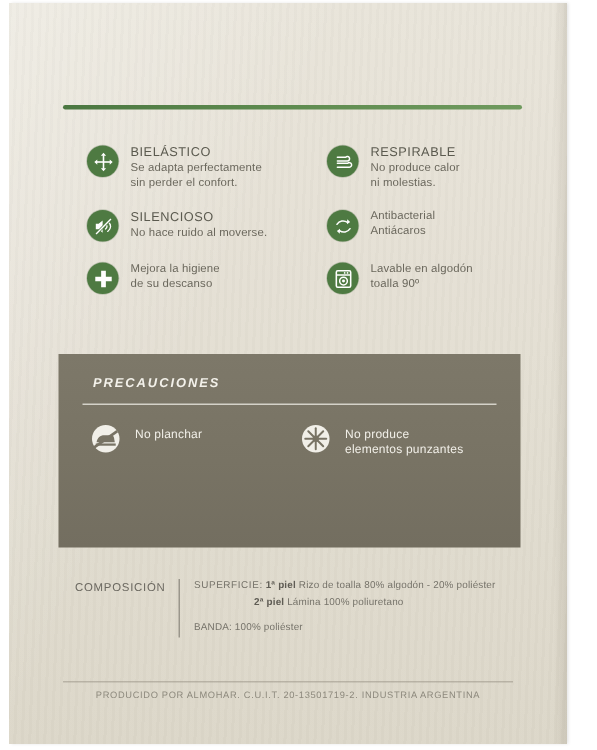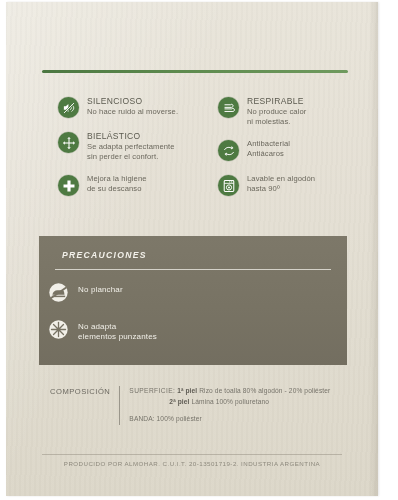--- a/index.html
+++ b/index.html
@@ -127,26 +127,25 @@
   #precautions-divider {
     position: absolute;
     left: 16px;
     top: 33px;
     width: 276px;
     height: 1px;
     background: rgba(243,241,234,0.75);
   }
   #precautions-grid {
     position: absolute;
-    left: 4px;
+    left: 16px;
     top: 46px;
     width: 280px;
     display: flex;
     flex-wrap: wrap;
-    flex-direction: column;
   }
   .prec-item {
     width: 50%;
     display: flex;
     align-items: flex-start;
     margin-bottom: 16px;
     box-sizing: border-box;
   }
   .prec-icon {
     flex: 0 0 auto;
@@ -231,54 +230,54 @@
   <div id="top-rule"></div>
 
   <div id="features">
 
     <div class="feature-col left">
 
       <div class="feature-row">
         <span class="badge">
           <svg width="14" height="14" viewBox="0 0 24 24">
             <g fill="#ffffff">
+              <path d="M12 1.5l3 3.4h-6zM12 22.5l-3-3.4h6zM1.5 12l3.4-3v6zM22.5 12l-3.4 3v-6z"></path>
+              <rect x="11.1" y="4.3" width="1.8" height="15.4"></rect>
+              <rect x="4.3" y="11.1" width="15.4" height="1.8"></rect>
+            </g>
+          </svg>
+        </span>
+        <div class="feature-text">
+          <div class="feature-title caps">BIELÁSTICO</div>
+          <div class="feature-desc">Se adapta perfectamente</div>
+          <div class="feature-desc">sin perder el confort.</div>
+        </div>
+      </div>
+
+      <div class="feature-row">
+        <span class="badge">
+          <svg width="14" height="14" viewBox="0 0 24 24">
+            <g fill="#ffffff">
               <path d="M11 5L6.4 8.8H3.2v6.4h3.2L11 19z"></path>
               <path d="M14.3 9.2c1.2 1 1.7 2 1.7 2.8s-.5 1.8-1.7 2.8" fill="none" stroke="#ffffff" stroke-width="1.5" stroke-linecap="round"></path>
               <path d="M16.8 6.4c2.3 1.8 3.3 3.6 3.3 5.6s-1 3.8-3.3 5.6" fill="none" stroke="#ffffff" stroke-width="1.5" stroke-linecap="round"></path>
             </g>
             <line x1="3.5" y1="20.5" x2="20.5" y2="3.5" stroke="#4e7a42" stroke-width="3.2"></line>
             <line x1="3.5" y1="20.5" x2="20.5" y2="3.5" stroke="#ffffff" stroke-width="1.6"></line>
           </svg>
         </span>
         <div class="feature-text">
           <div class="feature-title caps">SILENCIOSO</div>
           <div class="feature-desc">No hace ruido al moverse.</div>
         </div>
       </div>
 
       <div class="feature-row">
         <span class="badge">
           <svg width="14" height="14" viewBox="0 0 24 24">
-            <g fill="#ffffff">
-              <path d="M12 1.5l3 3.4h-6zM12 22.5l-3-3.4h6zM1.5 12l3.4-3v6zM22.5 12l-3.4 3v-6z"></path>
-              <rect x="11.1" y="4.3" width="1.8" height="15.4"></rect>
-              <rect x="4.3" y="11.1" width="15.4" height="1.8"></rect>
-            </g>
-          </svg>
-        </span>
-        <div class="feature-text">
-          <div class="feature-title caps">BIELÁSTICO</div>
-          <div class="feature-desc">Se adapta perfectamente</div>
-          <div class="feature-desc">sin perder el confort.</div>
-        </div>
-      </div>
-
-      <div class="feature-row">
-        <span class="badge">
-          <svg width="14" height="14" viewBox="0 0 24 24">
             <path fill="#ffffff" d="M9.3 2.6h5.4v6.7h6.7v5.4h-6.7v6.7H9.3v-6.7H2.6V9.3h6.7z"></path>
           </svg>
         </span>
         <div class="feature-text">
           <div class="feature-desc">Mejora la higiene</div>
           <div class="feature-desc">de su descanso</div>
         </div>
       </div>
 
     </div>
@@ -324,21 +323,21 @@
             <rect x="3.8" y="2.6" width="16.4" height="18.8" rx="1.6" fill="none" stroke="#ffffff" stroke-width="1.8"></rect>
             <line x1="3.8" y1="7.4" x2="20.2" y2="7.4" stroke="#ffffff" stroke-width="1.5"></line>
             <circle cx="16.6" cy="5" r="1" fill="#ffffff"></circle>
             <circle cx="13.3" cy="5" r="1" fill="#ffffff"></circle>
             <circle cx="12" cy="14.4" r="4.4" fill="none" stroke="#ffffff" stroke-width="1.7"></circle>
             <circle cx="12" cy="14.4" r="1.7" fill="#ffffff"></circle>
           </svg>
         </span>
         <div class="feature-text">
           <div class="feature-desc">Lavable en algodón</div>
-          <div class="feature-desc">hasta 90º</div>
+          <div class="feature-desc">toalla 90º</div>
         </div>
       </div>
 
     </div>
   </div>
 
   <div id="precautions-panel">
     <div id="precautions-title">PRECAUCIONES</div>
     <div id="precautions-divider"></div>
 
@@ -367,21 +366,21 @@
             <g stroke="#787364" stroke-width="1.5" stroke-linecap="round">
               <line x1="12" y1="4" x2="12" y2="20"></line>
               <line x1="6.3" y1="6.3" x2="17.7" y2="17.7"></line>
               <line x1="17.7" y1="6.3" x2="6.3" y2="17.7"></line>
               <line x1="4" y1="12" x2="20" y2="12"></line>
             </g>
             <circle cx="12" cy="12" r="2.4" fill="#787364"></circle>
           </svg>
         </span>
         <div class="prec-label">
-          <div>No adapta</div>
+          <div>No produce</div>
           <div>elementos punzantes</div>
         </div>
       </div>
 
     </div>
   </div>
 
   <div id="composition">
     <div id="composition-label">COMPOSICIÓN</div>
     <div id="composition-rule"></div>

